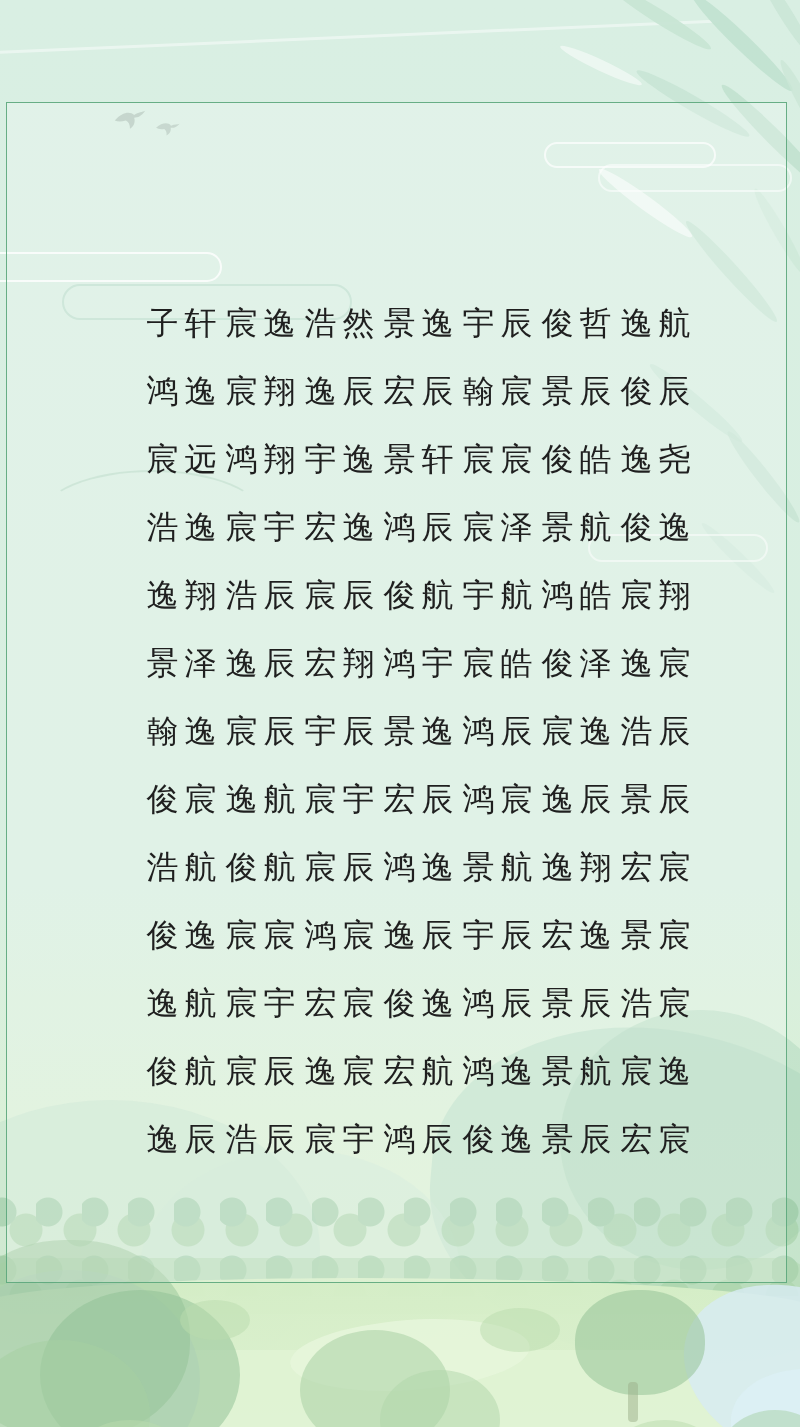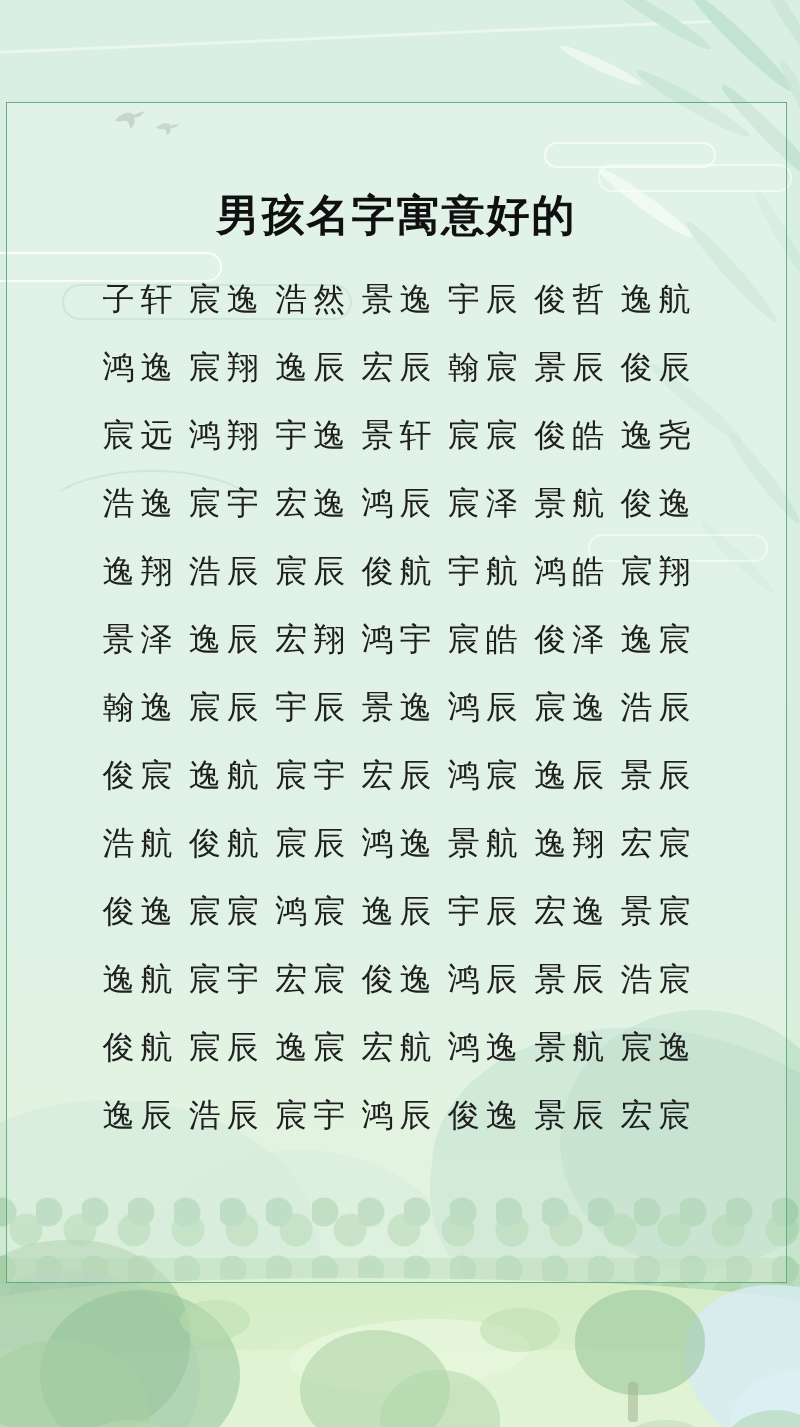--- a/index.html
+++ b/index.html
@@ -33,21 +33,21 @@
     border:1.5px solid rgba(90,166,122,.9);
     background:rgba(255,255,255,.22);
     box-sizing:border-box;
   }
   .title{
     position:absolute;top:84px;left:0;right:0;margin:0;text-align:center;
     font-size:43px;font-weight:900;letter-spacing:2px;color:#101010;
     font-family:"Liberation Sans",sans-serif;
   }
   .grid{position:absolute;top:175px;left:50%;transform:translateX(-50%);width:588px;}
-  .row{display:flex;justify-content:space-between;align-items:flex-start;height:68px;}
+  .row{display:flex;justify-content:space-between;align-items:flex-end;height:68px;margin-left:44px;}
   .name{
     font-family:"Liberation Serif","DejaVu Serif",serif;
     font-size:32px;color:#1f1f1f;letter-spacing:6px;margin-right:-6px;white-space:nowrap;
   }
 </style>
 </head>
 <body>
 
 <div class="decor">
 
@@ -111,21 +111,20 @@
     <div class="blob" style="left:628px;top:392px;width:10px;height:40px;background:#9bb089;border-radius:4px;opacity:.5;"></div>
     <div class="blob" style="left:720px;top:420px;width:110px;height:90px;background:#a0cb9d;border-radius:50%;opacity:.45;"></div>
     <div class="blob" style="left:180px;top:310px;width:70px;height:40px;background:#b9dcae;border-radius:50%;opacity:.5;"></div>
     <div class="blob" style="left:480px;top:318px;width:80px;height:44px;background:#b9dcae;border-radius:50%;opacity:.5;"></div>
     <div class="blob" style="left:620px;top:430px;width:90px;height:50px;background:#b9dcae;border-radius:50%;opacity:.5;"></div>
     <div class="blob" style="left:80px;top:430px;width:100px;height:60px;background:#b9dcae;border-radius:50%;opacity:.5;"></div>
   </div>
 </div>
 
 <div class="card">
-  <h1 class="title">男孩名字寓意好的</h1>
   <div class="grid">
       <div class="row">
         <span class="name">子轩</span>
         <span class="name">宸逸</span>
         <span class="name">浩然</span>
         <span class="name">景逸</span>
         <span class="name">宇辰</span>
         <span class="name">俊哲</span>
         <span class="name">逸航</span>
       </div>

